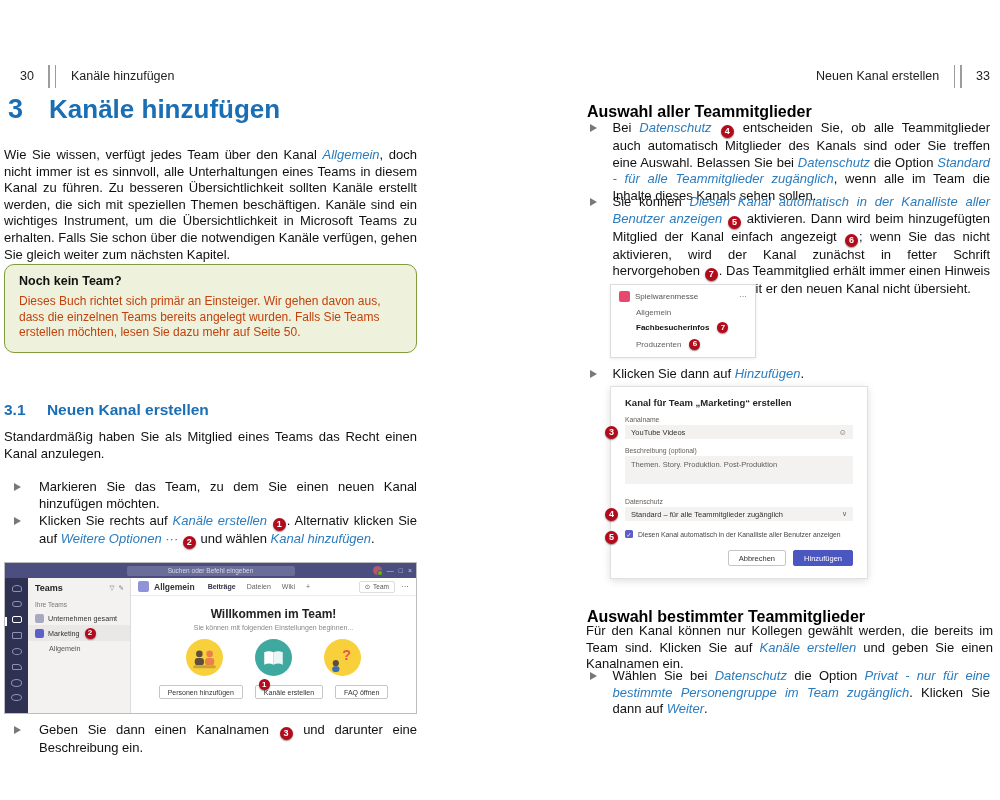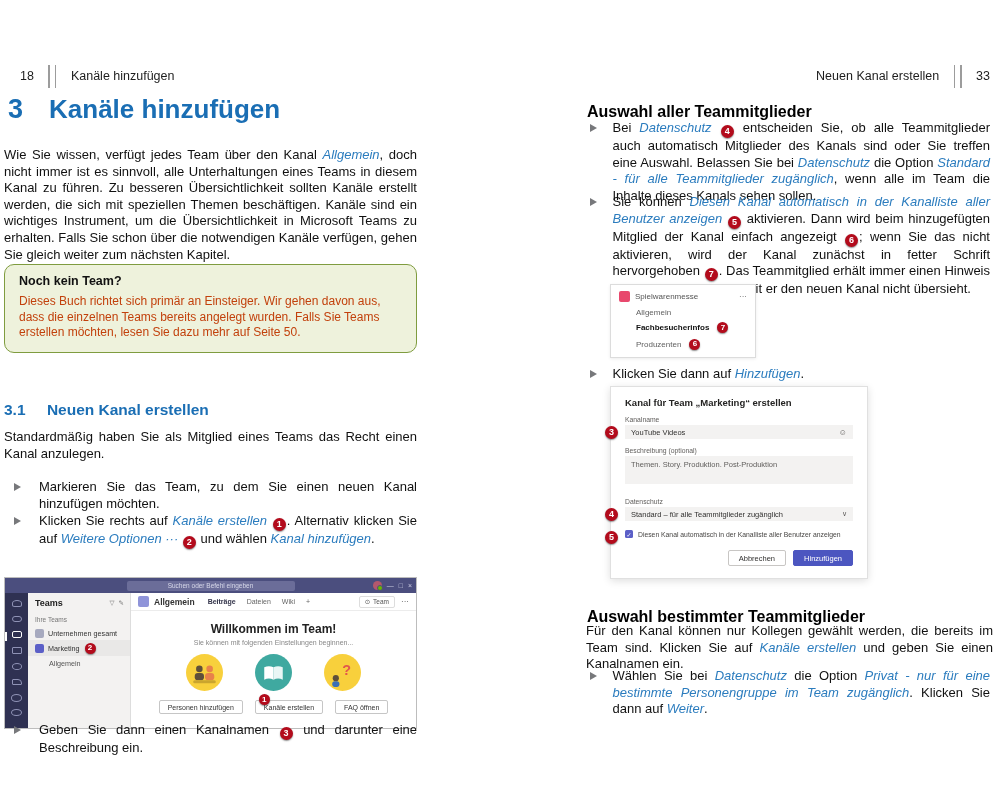--- a/index.html
+++ b/index.html
@@ -49,21 +49,21 @@
   .infobox-body { font-size:12px; line-height:15.6px; color:#c2410c; }
   .section-head { top:401px; left:0; color:#1a6eb4; font-size:15.5px; font-weight:bold; }
   .section-head .sec-num { margin-right:17px; }
   .para1 { top:429px; left:0; width:413px; }
   .bullet-l { left:0; width:413px; }
   .bullet-l .tri { margin-left:10px; }
   .bullet-l p { margin-left:18px; flex:1; }
   .bl1 { top:479px; } .bl2 { top:513px; } .bl3 { top:722px; }
 
   
-  .shot1 { top:577px; left:0; width:413px; height:152px; margin:0; box-sizing:border-box;
+  .shot1 { top:562px; left:0; width:413px; height:152px; margin:0; box-sizing:border-box;
     border:1px solid #bdbdbd; background:#fff; }
   .ts-titlebar { position:relative; height:15px; background:#4b4e7e; }
   .ts-search { position:absolute; left:50%; transform:translateX(-50%); top:2.5px; width:168px; height:10px;
     background:#6b6d99; border-radius:2px; color:#d8d9ea; font-size:6.5px; line-height:10px; text-align:center; }
   .ts-right { position:absolute; right:4px; top:0; height:15px; display:flex; align-items:center; gap:5px;
     color:#cccde2; font-size:7px; }
   .ts-avatar { width:9px; height:9px; border-radius:50%; background:#b4586d; position:relative; display:inline-block; }
   .ts-avatar .presence { position:absolute; right:-1px; bottom:-1px; width:4px; height:4px; border-radius:50%;
     background:#6bb700; border:0.5px solid #4b4e7e; }
   .ts-body { display:flex; height:135px; }
@@ -145,21 +145,21 @@
     display:inline-flex; align-items:center; justify-content:center; flex-shrink:0; }
   .dlg-check-label { font-size:6.8px; color:#484644; }
   .dlg-buttons { display:flex; justify-content:flex-end; gap:7px; margin-top:12px; }
   .btn-sec { border:1px solid #c8c6c4; background:#fff; font-size:7.5px; padding:2.5px 10px; border-radius:2px; color:#323130; }
   .btn-pri { border:1px solid #4c56c0; background:#4c56c0; font-size:7.5px; padding:2.5px 10px; border-radius:2px; color:#fff; }
 </style>
 </head>
 <body>
 
 <header class="running-head rh-left">
-  <span>18</span>
+  <span>30</span>
   <span class="dbars">
       <i></i>
       <i></i>
     </span>
   <span>Kanäle hinzufügen</span>
 </header>
 <header class="running-head rh-right">
   <span>Neuen Kanal erstellen</span>
   <span class="dbars">
       <i></i>

